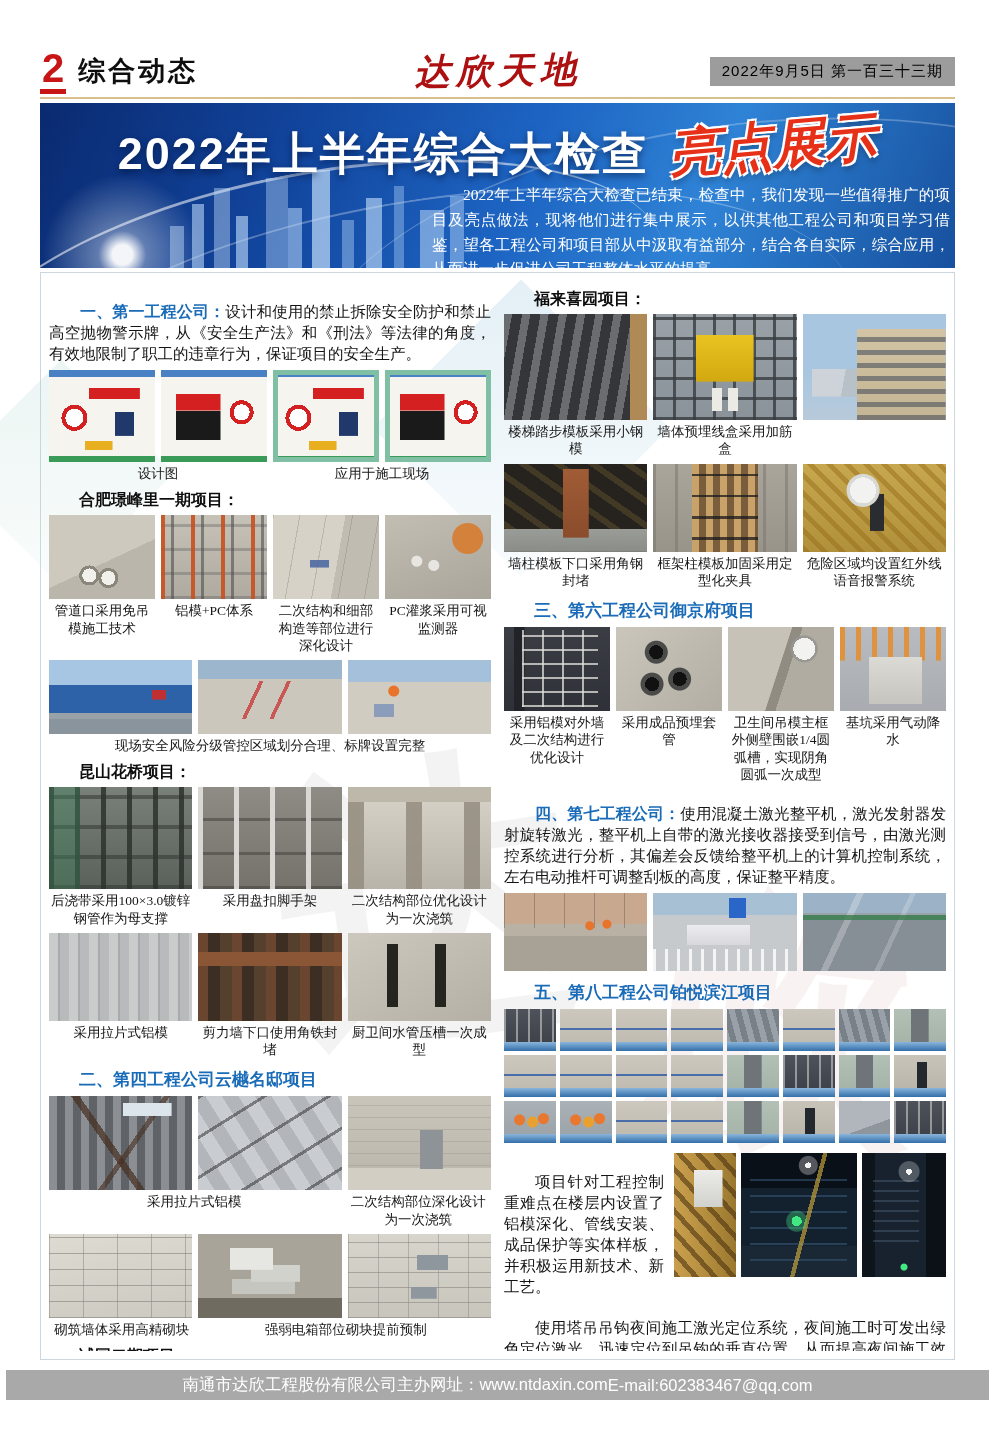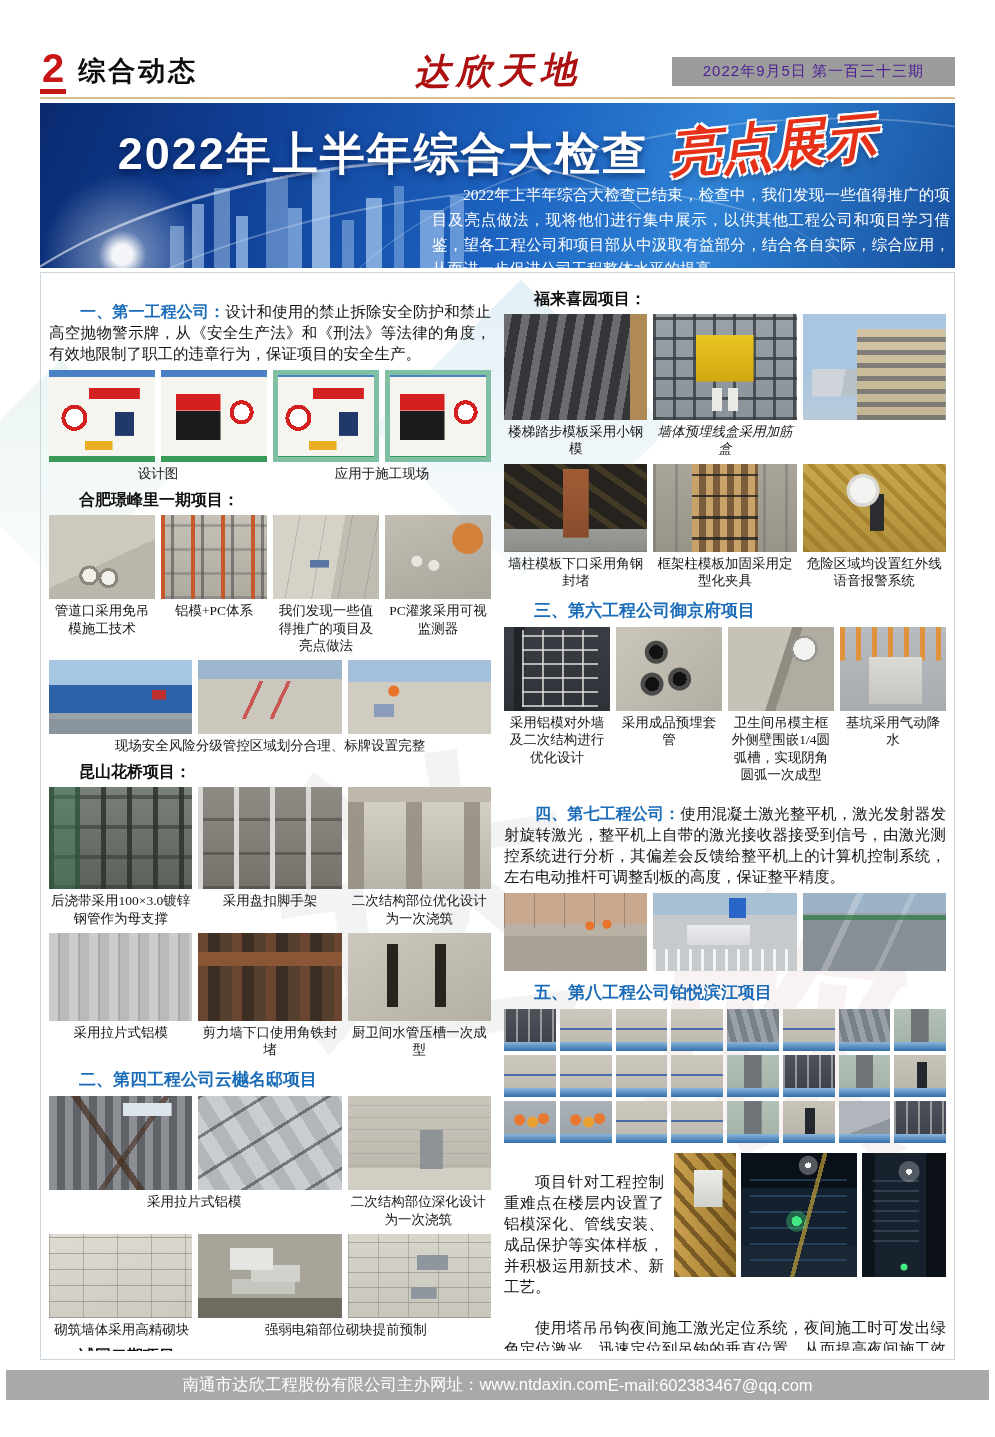--- a/index.html
+++ b/index.html
@@ -6,21 +6,21 @@
   .page{position:relative;width:995px;height:1437px;background:#fff;overflow:hidden;
         font-family:"Liberation Sans",sans-serif;}
 
   
   .hdr{position:absolute;top:48px;left:40px;right:40px;height:46px;display:flex;align-items:center;}
   .pgnum{color:#c81616;font-size:40px;font-weight:800;line-height:1;border-bottom:5px solid #c81616;padding:0 2px 1px;}
   .sectionname{font-size:27px;font-weight:700;color:#0e0e0e;margin-left:12px;letter-spacing:3px;}
   .masthead{position:absolute;left:50%;transform:translateX(-50%) rotate(-1deg);color:#ad1010;
             font-size:36px;font-weight:800;font-style:italic;letter-spacing:6px;
             font-family:"DejaVu Serif",serif;}
-  .issuebox{margin-left:auto;background:#9c9c9c;color:#4c1d95;font-size:15px;padding:5px 31px;letter-spacing:1px;}
+  .issuebox{margin-left:auto;background:#9c9c9c;color:#000000;font-size:15px;padding:5px 12px;letter-spacing:1px;}
   .hdr-rule{position:absolute;top:97px;left:40px;right:40px;height:2px;background:#d8c08c;}
 
   
   .banner{position:absolute;top:103px;left:40px;width:915px;height:165px;overflow:hidden;
     background:
       radial-gradient(circle at 9% 92%, rgba(255,255,255,.95) 0 10px, rgba(255,255,255,.35) 24px, transparent 80px),
       linear-gradient(112deg,#0a2a70 0%,#11439a 26%,#1d64c2 52%,#2f83d6 72%,#17509e 100%);}
   .streak{position:absolute;border-radius:50%;pointer-events:none;}
   .s1{left:-90px;top:70px;width:720px;height:280px;border-top:3px solid rgba(255,255,255,.55);transform:rotate(-11deg);}
   .s2{left:-40px;top:96px;width:860px;height:330px;border-top:2px solid rgba(255,255,255,.3);transform:rotate(-9deg);}
@@ -312,21 +312,21 @@
         <div class="subhead">合肥璟峰里一期项目：</div>
         <div class="prow" style="height: 84px;">
           <div class="ph k-concrete-duct" style="flex: 1 1 0%;"></div>
           <div class="ph k-scaffold-orange" style="flex: 1 1 0%;"></div>
           <div class="ph k-ceiling-concrete" style="flex: 1 1 0%;"></div>
           <div class="ph k-grout-monitor" style="flex: 1 1 0%;"></div>
         </div>
         <div class="caps">
           <div class="cap" style="flex: 1 1 0%;">管道口采用免吊模施工技术</div>
           <div class="cap" style="flex: 1 1 0%;">铝模+PC体系</div>
-          <div class="cap" style="flex: 1 1 0%;">我们发现一些值得推广的项目及亮点做法</div>
+          <div class="cap" style="flex: 1 1 0%;">二次结构和细部构造等部位进行深化设计</div>
           <div class="cap" style="flex: 1 1 0%;">PC灌浆采用可视监测器</div>
         </div>
         <div class="prow" style="height: 74px;">
           <div class="ph k-site-fence" style="flex: 1 1 0%;"></div>
           <div class="ph k-ground-marking" style="flex: 1 1 0%;"></div>
           <div class="ph k-site-road" style="flex: 1 1 0%;"></div>
         </div>
         <div class="caps">
           <div class="cap" style="flex: 3 1 0%;">现场安全风险分级管控区域划分合理、标牌设置完整</div>
         </div>
@@ -374,21 +374,21 @@
       </div>
     <div class="col">
         <div class="subhead">福来喜园项目：</div>
         <div class="prow" style="height: 106px;">
           <div class="ph k-steel-stairs-top" style="flex: 1 1 0%;"></div>
           <div class="ph k-rebar-yellowbox" style="flex: 1 1 0%;"></div>
           <div class="ph k-building-facade" style="flex: 1 1 0%;"></div>
         </div>
         <div class="caps">
           <div class="cap" style="flex: 1 1 0%;">楼梯踏步模板采用小钢模</div>
-          <div class="cap" style="flex: 1 1 0%; font-style: italic;">墙体预埋线盒采用加筋盒</div>
+          <div class="cap" style="flex: 1 1 0%;">墙体预埋线盒采用加筋盒</div>
           <div class="cap" style="flex: 1 1 0%;"></div>
         </div>
         <div class="prow" style="height: 88px;">
           <div class="ph k-timber-prop" style="flex: 1 1 0%;"></div>
           <div class="ph k-column-clamp" style="flex: 1 1 0%;"></div>
           <div class="ph k-alarm-device" style="flex: 1 1 0%;"></div>
         </div>
         <div class="caps">
           <div class="cap" style="flex: 1 1 0%;">墙柱模板下口采用角钢封堵</div>
           <div class="cap" style="flex: 1 1 0%;">框架柱模板加固采用定型化夹具</div>

